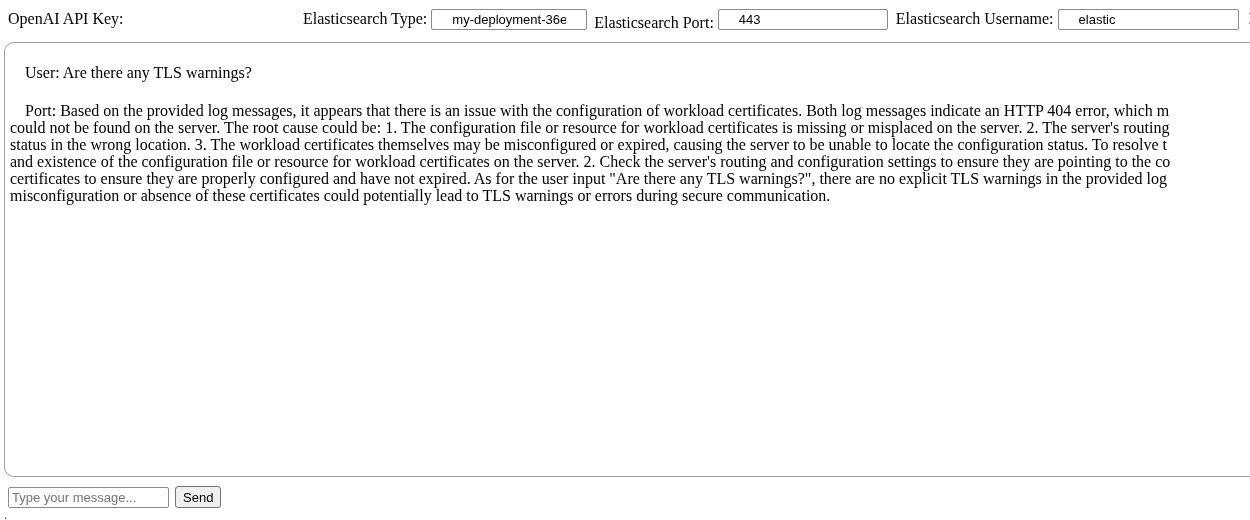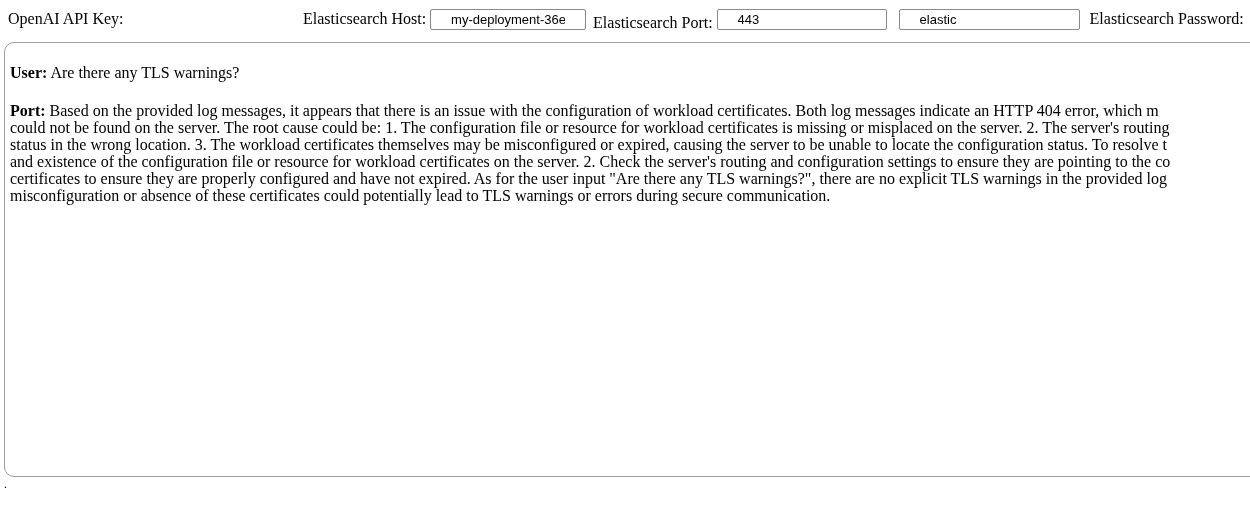--- a/index.html
+++ b/index.html
@@ -53,21 +53,21 @@
     overflow: hidden;
     background: #fff;
   }
   .chat-msg { margin: 16px 0; }
   .chat-msg-agent { margin-top: 20px; }
   .chat-line {
     white-space: pre;
     line-height: 17px;
   }
   .chat-line-user { line-height: 18px; }
-  .msg-prefix { font-weight: bold; }
+  .msg-prefix { font-weight: normal; margin-left: 15px; }
 
   
   .composer {
     margin-top: 9px;
     display: flex;
     align-items: center;
   }
   .composer input {
     width: 161px;
     height: 21px;
@@ -93,24 +93,25 @@
   }
   .stray { margin-top: 2px; margin-left: -4px; line-height: 10px; font-size: 12px; }
 </style>
 </head>
 <body>
 
 <div class="page">
 
   <div class="config-bar">
     <label class="lbl-openai">OpenAI API Key:</label>
-    <label>Elasticsearch Host:</label>
+    <label>Elasticsearch Type:</label>
     <input class="cfg-input input-host" type="text" value="my-deployment-36e2f6.e" style="">
     <label class="lbl-port">Elasticsearch Port:</label>
     <input class="cfg-input input-port" type="text" value="443" style="">
+    <label class="lbl-user">Elasticsearch Username:</label>
     <input class="cfg-input input-user" type="text" value="elastic" style="">
     <label>Elasticsearch Password:</label>
   </div>
 
   <div class="chat-log">
 
     <div class="chat-msg">
       <div class="chat-line chat-line-user"><span class="msg-prefix">User:</span><span> Are there any TLS warnings?</span></div>
     </div>
 
@@ -120,16 +121,20 @@
           <div class="chat-line">could not be found on the server. The root cause could be: 1. The configuration file or resource for workload certificates is missing or misplaced on the server. 2. The server's routing</div>
           <div class="chat-line">status in the wrong location. 3. The workload certificates themselves may be misconfigured or expired, causing the server to be unable to locate the configuration status. To resolve t</div>
           <div class="chat-line">and existence of the configuration file or resource for workload certificates on the server. 2. Check the server's routing and configuration settings to ensure they are pointing to the co</div>
           <div class="chat-line">certificates to ensure they are properly configured and have not expired. As for the user input "Are there any TLS warnings?", there are no explicit TLS warnings in the provided log</div>
           <div class="chat-line">misconfiguration or absence of these certificates could potentially lead to TLS warnings or errors during secure communication.</div>
         </div>
     </div>
 
   </div>
 
+  <div class="composer">
+    <input type="text" placeholder="Type your message..." style="">
+    <button class="send-btn">Send</button>
+  </div>
 
   <div class="stray">.</div>
 
 </div>
 
 </body></html>

